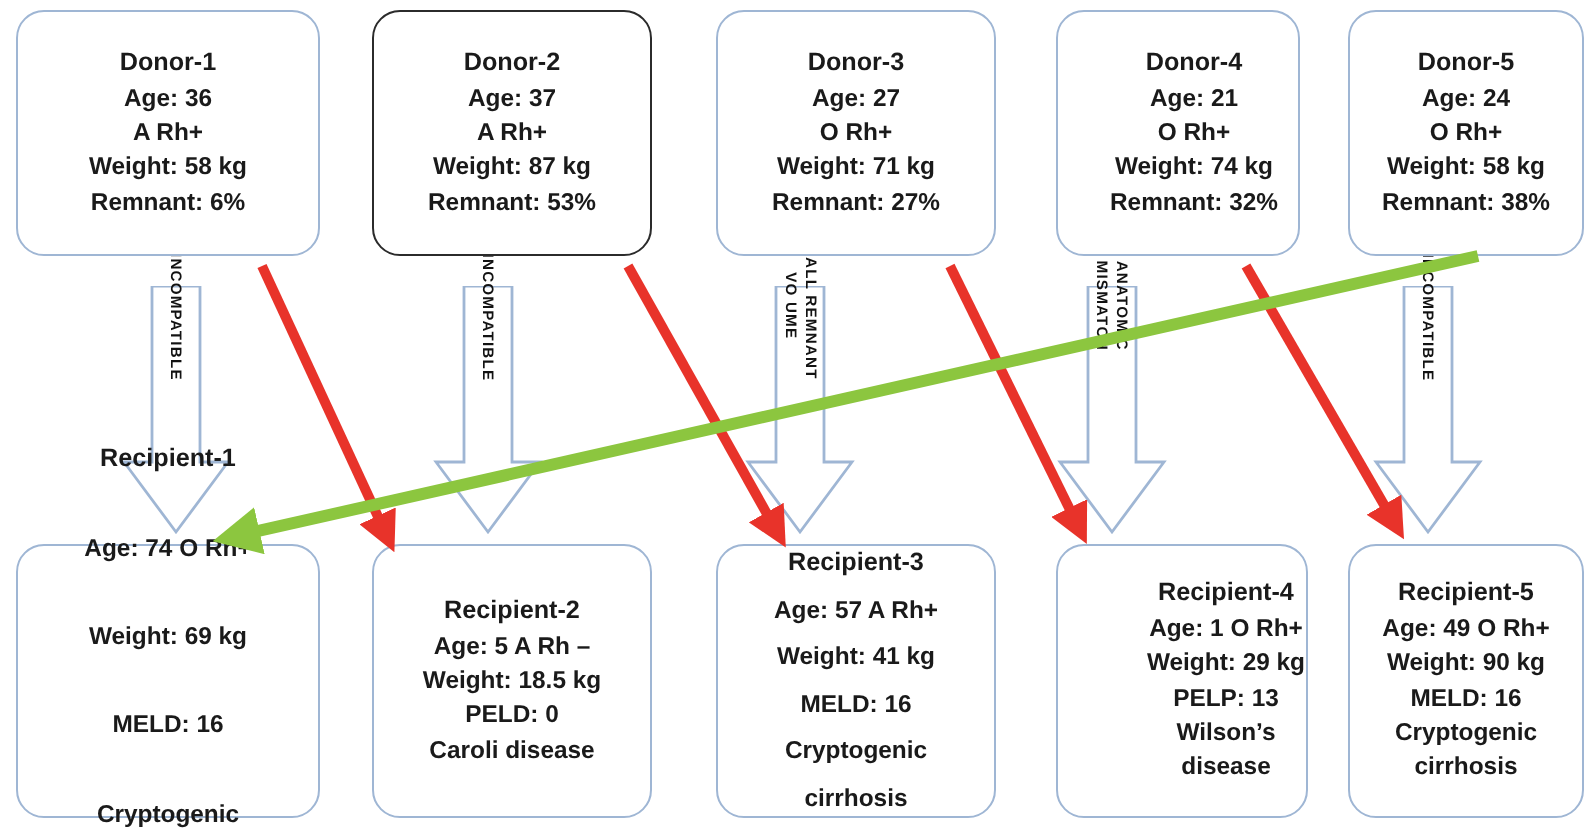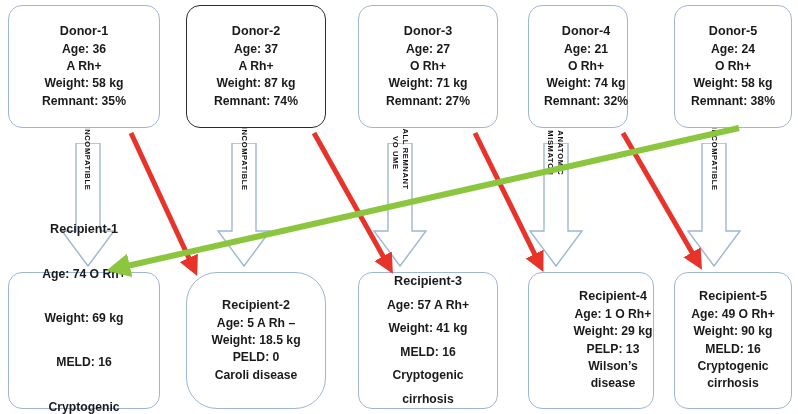--- a/index.html
+++ b/index.html
@@ -45,25 +45,25 @@
   .person-box .line.title {
     font-size: 12.6px;
   }
 
   .donor-box  { top: 5px;   height: 123px; }
   .recip-box  { top: 272px; height: 137px; }
 
   .col0 { left: 8px;   width: 152px; }
   .col1 { left: 186px; width: 140px; }
   .col2 { left: 358px; width: 140px; }
-  .col3 { left: 528px; width: 100px; padding-left: 16px; }
+  .col3 { left: 528px; width: 122px; padding-left: 16px; }
   .col4 { left: 674px; width: 118px; }
 
   .rcol0 { left: 8px;   width: 152px; gap: 27px; }
-  .rcol1 { left: 186px; width: 140px; border-radius: 31px; }
+  .rcol1 { left: 186px; width: 140px; }
   .rcol2 { left: 358px; width: 140px; justify-content: space-between; }
   .rcol3 { left: 528px; width: 126px; padding-left: 44px; }
   .rcol4 { left: 674px; width: 118px; }
 
   
   .block-arrow {
     position: absolute;
     top: 143px;
     width: 56px;
     height: 125px;
@@ -123,29 +123,29 @@
 </head>
 <body>
 
 <div id="canvas">
 
   <div class="person-box donor-box col0">
     <span class="line title">Donor-1</span>
     <span class="line">Age: 36</span>
     <span class="line">A Rh+</span>
     <span class="line">Weight: 58 kg</span>
-    <span class="line">Remnant: 35%</span>
+    <span class="line">Remnant: 6%</span>
   </div>
 
   <div class="person-box donor-box col1 emphasis">
     <span class="line title">Donor-2</span>
     <span class="line">Age: 37</span>
     <span class="line">A Rh+</span>
     <span class="line">Weight: 87 kg</span>
-    <span class="line">Remnant: 74%</span>
+    <span class="line">Remnant: 53%</span>
   </div>
 
   <div class="person-box donor-box col2">
     <span class="line title">Donor-3</span>
     <span class="line">Age: 27</span>
     <span class="line">O Rh+</span>
     <span class="line">Weight: 71 kg</span>
     <span class="line">Remnant: 27%</span>
   </div>
 

